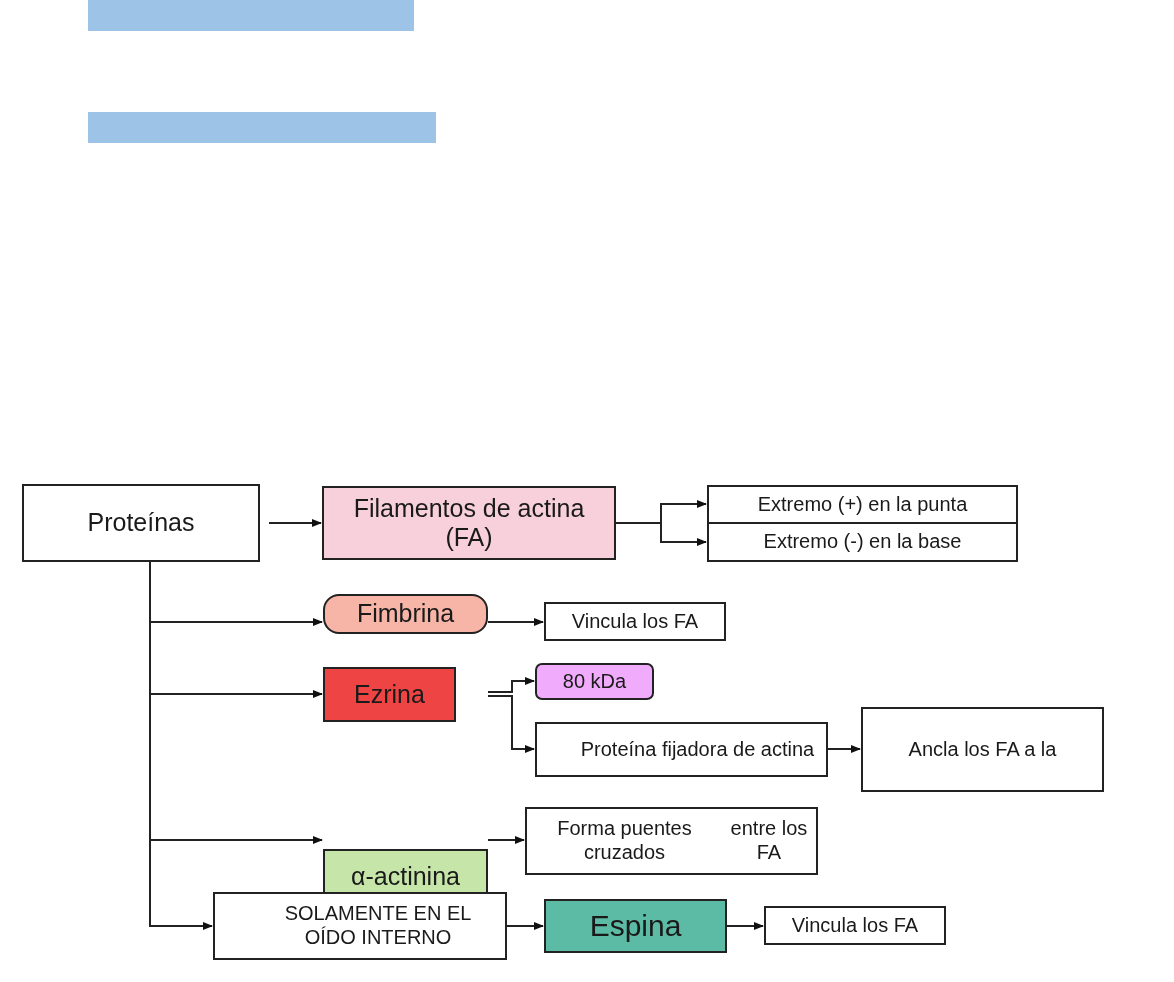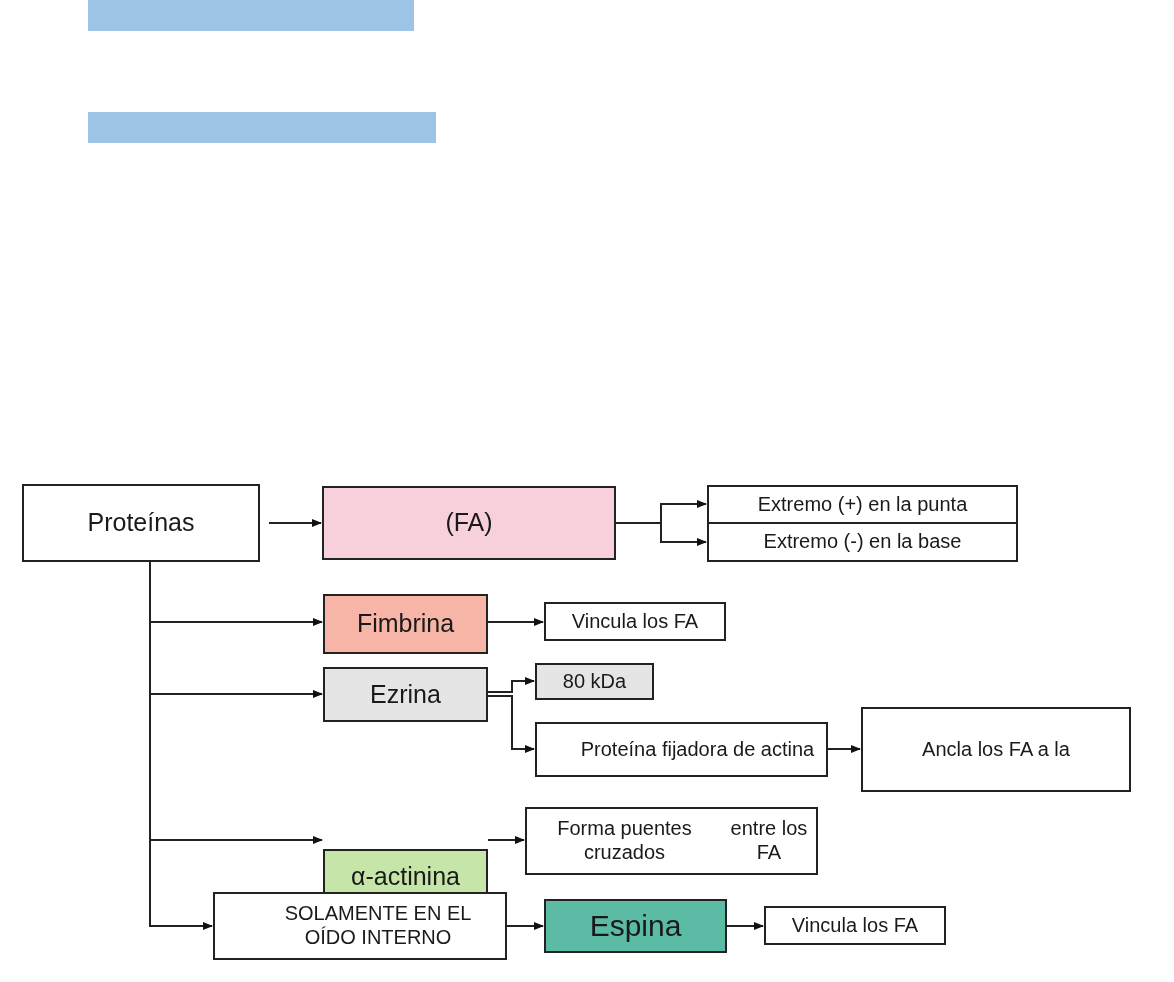--- a/index.html
+++ b/index.html
@@ -40,47 +40,48 @@
     <line x1="507" y1="926" x2="543" y2="926" marker-end="url(#arr)"></line>
     <line x1="727" y1="926" x2="763" y2="926" marker-end="url(#arr)"></line>
   </g>
 </svg>
 
 <div class="node" style="left:22px;top:484px;width:238px;height:78px;font-size:25px;background:#fff;">
   <span>Proteínas</span>
 </div>
 
 <div class="node" style="left:322px;top:486px;width:294px;height:74px;font-size:25px;background:#f8d0dc;flex-direction:column;">
+  <span>Filamentos de actina</span>
   <span>(FA)</span>
 </div>
 
 <div class="node" style="left:707px;top:485px;width:311px;height:39px;font-size:20px;background:#fff;text-align:center;">
   <span>Extremo (+) en la punta</span>
 </div>
 <div class="node" style="left:707px;top:522px;width:311px;height:40px;font-size:20px;background:#fff;">
   <span>Extremo (-) en la base</span>
 </div>
 
-<div class="node" style="left:323px;top:594px;width:165px;height:60px;font-size:25px;background:#f7b5a8;">
+<div class="node" style="left:323px;top:594px;width:165px;height:40px;font-size:25px;background:#f7b5a8;border-radius:16px;">
   <span>Fimbrina</span>
 </div>
 <div class="node" style="left:544px;top:602px;width:182px;height:39px;font-size:20px;background:#fff;">
   <span>Vincula los FA</span>
 </div>
 
-<div class="node" style="left:323px;top:667px;width:165px;height:55px;font-size:25px;background:#e5e5e5;">
+<div class="node" style="left:323px;top:667px;width:133px;height:55px;font-size:25px;background:#ef4444;">
   <span>Ezrina</span>
 </div>
-<div class="node" style="left:535px;top:663px;width:119px;height:37px;font-size:20px;background:#e5e5e5;">
+<div class="node" style="left:535px;top:663px;width:119px;height:37px;font-size:20px;background:#f0abfc;border-radius:7px;">
   <span>80 kDa</span>
 </div>
 <div class="node" style="left:535px;top:722px;width:293px;height:55px;font-size:20px;background:#fff;padding-left:32px;">
   <span>Proteína fijadora de actina</span>
 </div>
-<div class="node" style="left:861px;top:707px;width:270px;height:85px;font-size:20px;background:#fff;flex-direction:column;">
+<div class="node" style="left:861px;top:707px;width:243px;height:85px;font-size:20px;background:#fff;flex-direction:column;">
   <span>Ancla los FA a la</span>
 </div>
 
 <div class="node" style="left:323px;top:813px;width:165px;height:55px;font-size:25px;background:#c6e5a8;margin-top:36px;">
   <span>α-actinina</span>
 </div>
 <div class="node" style="left:525px;top:807px;width:293px;height:68px;font-size:20px;background:#fff;flex-direction:row;">
   <span>Forma puentes cruzados</span>
   <span>entre los FA</span>
 </div>

